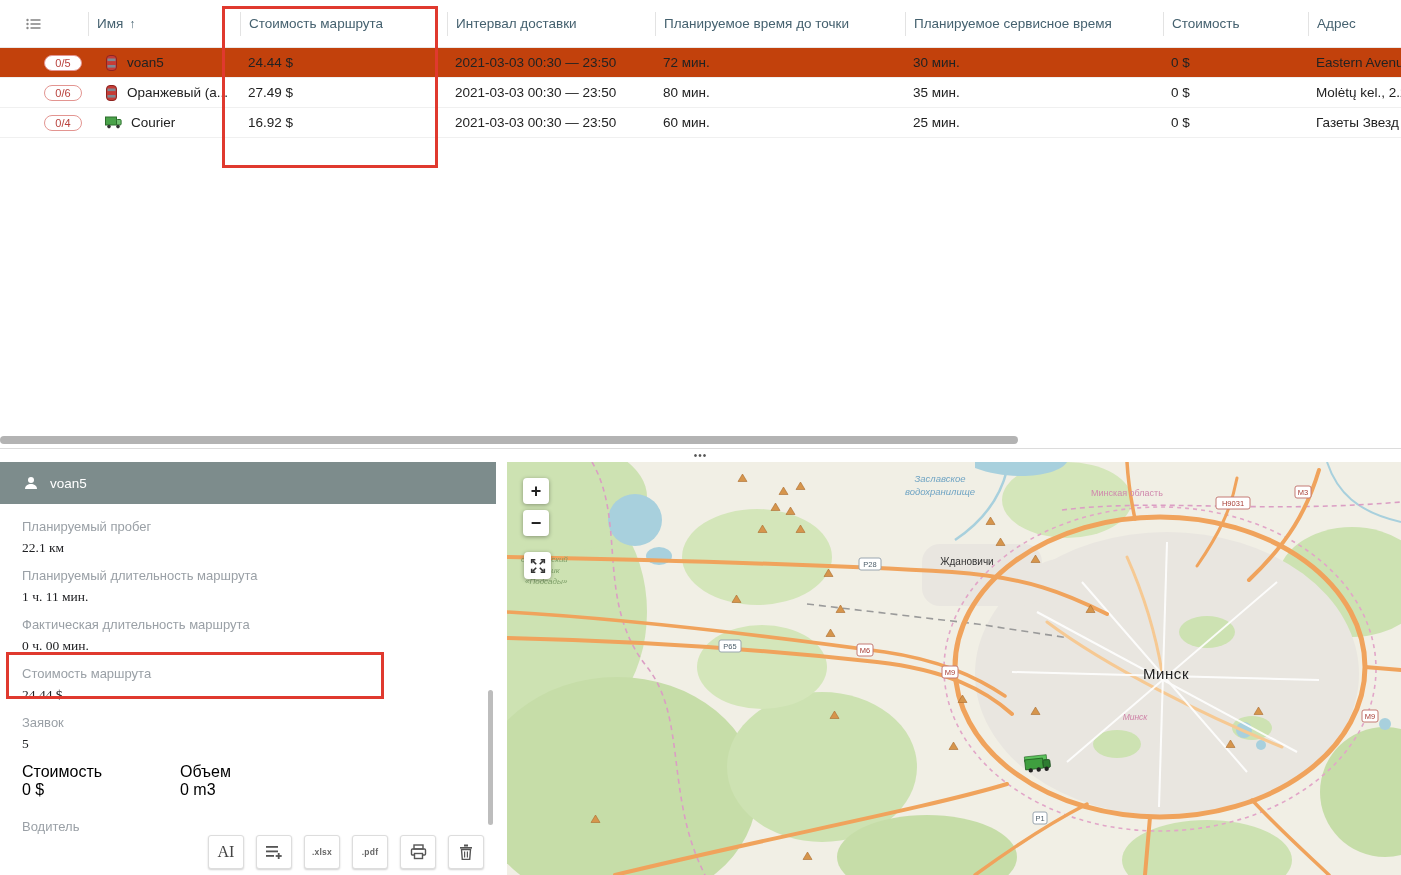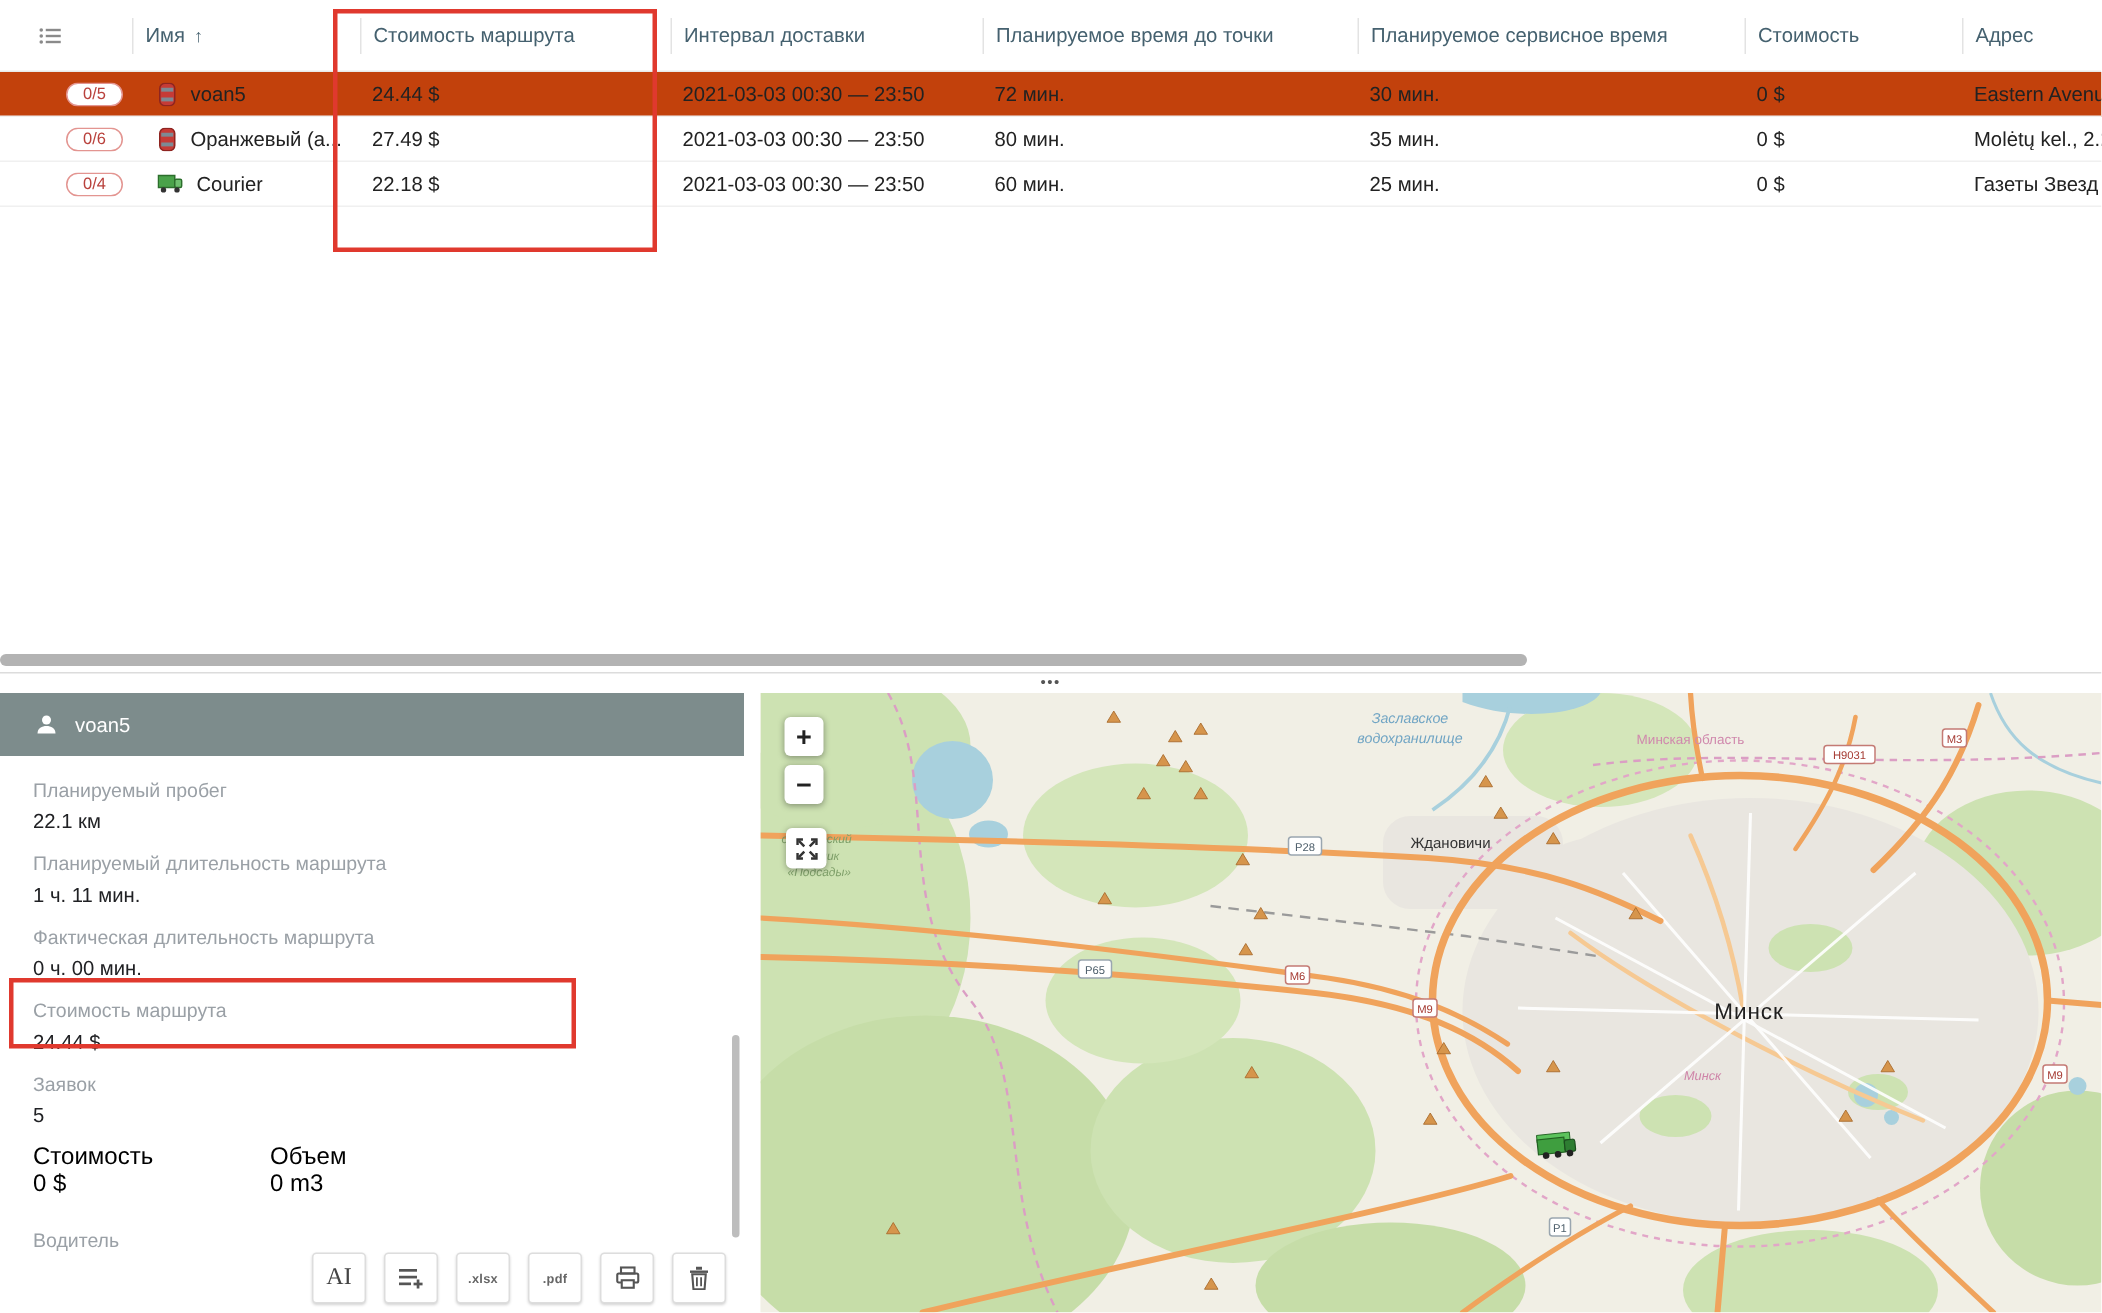--- a/index.html
+++ b/index.html
@@ -47,21 +47,21 @@
   .bottom { display:flex; height:413px; }
   .panel { position:relative; width:496px; flex:none; background:#fff; overflow:hidden; }
   .gap { width:11px; flex:none; background:#fff; }
 
   .panel-header { height:42px; background:#7d8c8c; display:flex; align-items:center;
                   padding-left:24px; color:#fff; font-size:13.5px; }
   .panel-header .picon { display:inline-flex; margin-right:12px; }
   .panel-body { padding:14px 0 0 22px; }
   .pf { margin-bottom:9px; }
   .pf .lbl { color:#9aa0a6; font-size:13px; line-height:18px; margin-bottom:2px; }
-  .pf .val { color:#202124; font-size:13.5px; line-height:20px; }
+  .pf .val { color:#202124; font-size:13.5px; line-height:20px;font-family:Liberation Serif, serif; }
   .metrics { display:flex; margin-top:6px; }
   .metric { display:flex; flex-direction:column; }
   .metric.m0 { width:158px; } .metric.m1 { width:163px; }
   .driver { margin-top:20px; color:#9aa0a6; font-size:13px; }
   .panel-annotation { left:6px; top:190px; width:378px; height:47px; }
 
   .vscroll { position:absolute; right:3px; top:228px; width:5px; height:135px;
              background:#bdbdbd; border-radius:3px; }
 
   .toolbar { position:absolute; right:12px; bottom:6px; display:flex; gap:12px; }
@@ -189,21 +189,21 @@
           <span class="veh">
             <svg width="17" height="13" viewBox="0 0 17 13">
                 <rect x="0.5" y="1" width="11" height="8" fill="#4aa24a" stroke="#2c6e2c"></rect>
                 <rect x="11.5" y="3.5" width="4.6" height="5.5" rx="1" fill="#6fbf6f" stroke="#2c6e2c"></rect>
                 <circle cx="4" cy="10.6" r="1.8" fill="#333"></circle>
                 <circle cx="13" cy="10.6" r="1.8" fill="#333"></circle>
               </svg>
           </span>
           <span class="nm">Courier</span>
         </div>
-        <div class="td c2">22.18 $</div>
+        <div class="td c2">16.92 $</div>
         <div class="td c3">2021-03-03 00:30 — 23:50</div>
         <div class="td c4">60 мин.</div>
         <div class="td c5">25 мин.</div>
         <div class="td c6">0 $</div>
         <div class="td c7">Газеты Звезд</div>
       </div>
     </div>
 
     <div class="annotation table-annotation"></div>
 

